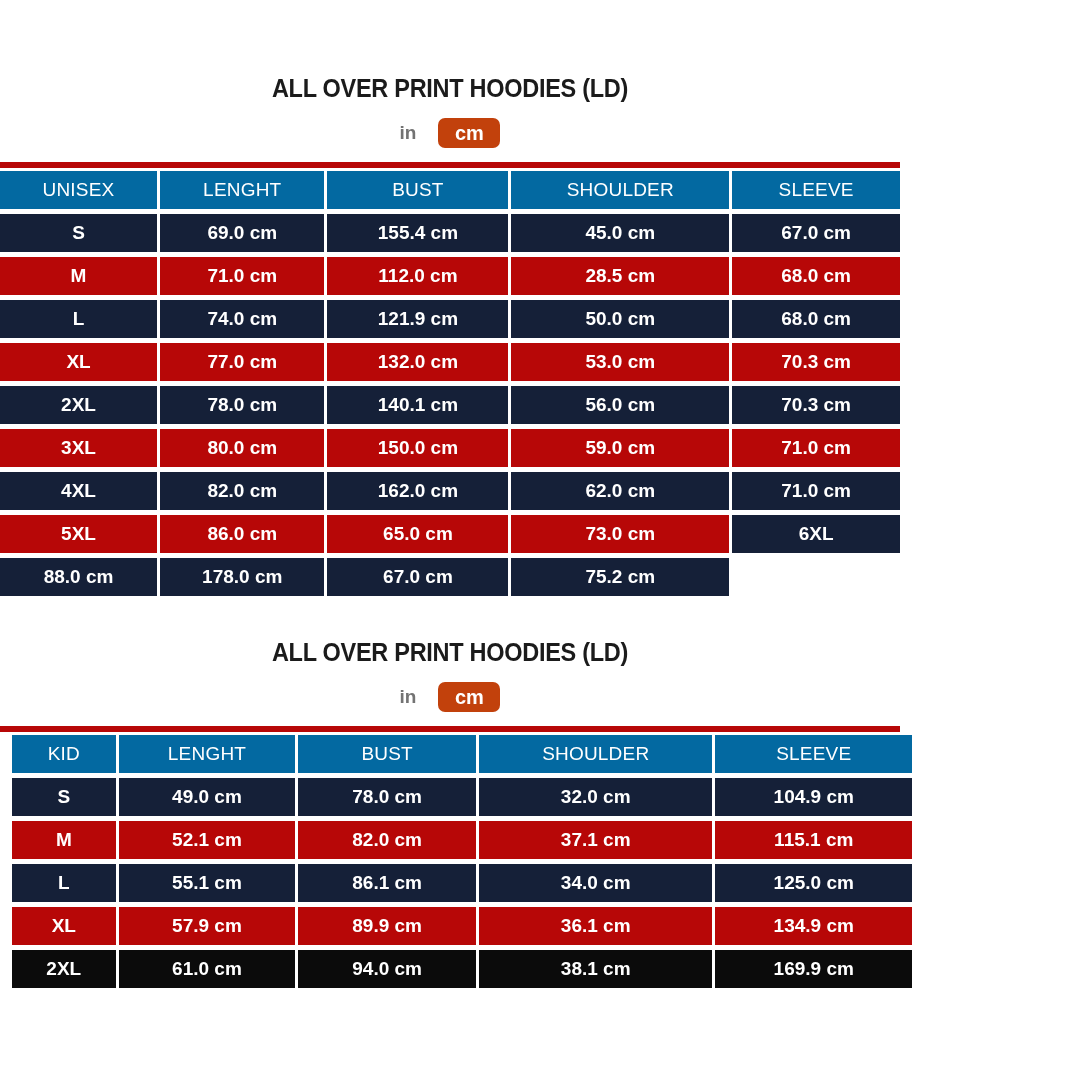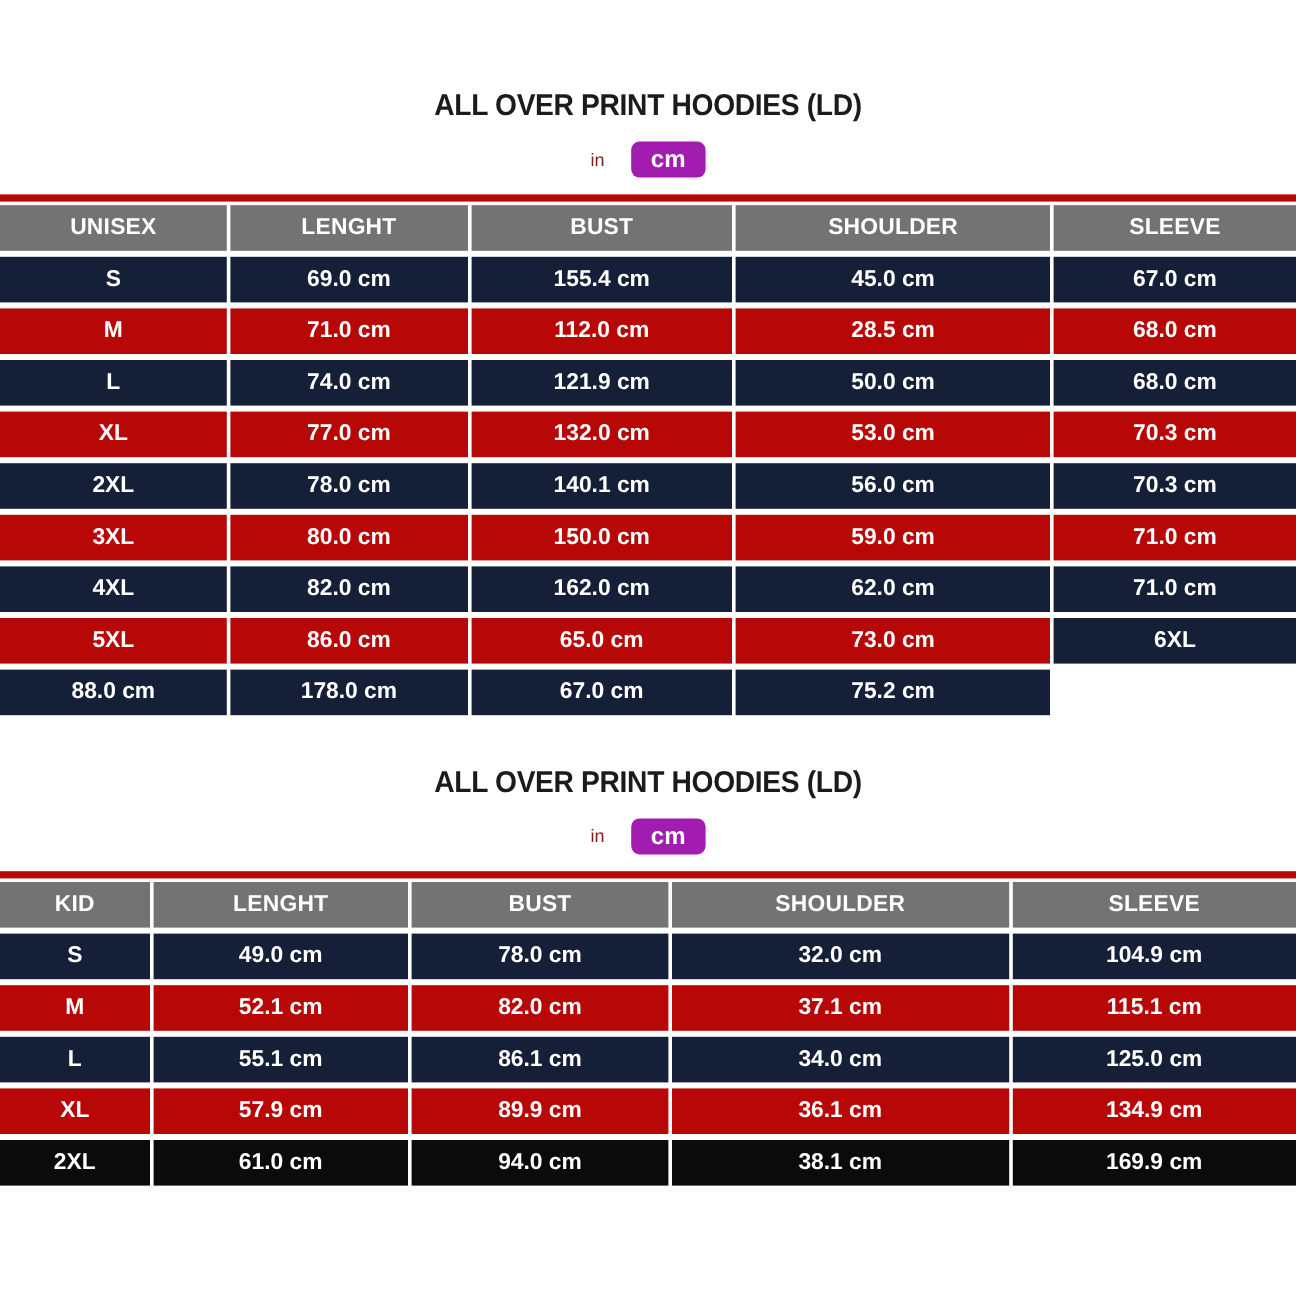--- a/index.html
+++ b/index.html
@@ -8,21 +8,21 @@
     background: #ffffff;
     font-family: "Liberation Sans", sans-serif;
   }
   #root {
     width: 1080px;
     height: 1080px;
     margin: 0 auto;
     background: #ffffff;
     overflow: hidden;
   }
-  .chart-section { width: 1080px; }
+  .chart-section { width: 900px; }
   .chart-section.s0 { padding-top: 74px; }
   .chart-section.s1 { padding-top: 42px; }
 
   .title {
     margin: 0;
     text-align: center;
     font-size: 25px;
     font-weight: 800;
     letter-spacing: -0.3px;
     color: #1b1b1b;
@@ -31,33 +31,33 @@
 
   .unit-toggle {
     margin-top: 15px;
     height: 30px;
     display: flex;
     align-items: center;
     justify-content: center;
     gap: 22px;
   }
   .unit-in {
-    font-size: 15px;
-    font-weight: 400;
-    color: #7f1d1d;
+    font-size: 19px;
+    font-weight: 700;
+    color: #737373;
     cursor: pointer;
   }
   .unit-cm {
     display: inline-flex;
     align-items: center;
     justify-content: center;
     width: 62px;
     height: 30px;
     border-radius: 7px;
-    background: #a21caf;
+    background: #c2410c;
     color: #ffffff;
     font-size: 20px;
     font-weight: 700;
     cursor: pointer;
   }
 
   .table-wrap { margin-top: 14px; }
   .top-accent {
     height: 6px;
     background: #b70707;
@@ -65,35 +65,35 @@
     width: 100%;
   }
   .grid {
     display: grid;
     column-gap: 3px;
     row-gap: 5px;
     width: 100%;
     background: #ffffff;
   }
   .grid.t0 { grid-template-columns: 191fr 200fr 220fr 265fr 204fr; }
-  .grid.t1 { grid-template-columns: 126fr 215fr 216fr 284fr 239fr; }
+  .grid.t1 { grid-template-columns: 126fr 215fr 216fr 284fr 239fr; padding-left: 12px; }
 
   .cell {
     height: 38px;
     display: flex;
     align-items: center;
     justify-content: center;
     color: #ffffff;
     font-size: 19px;
     font-weight: 700;
     white-space: nowrap;
   }
   .cell.head {
-    background: #737373;
-    font-weight: 700;
+    background: #0369a1;
+    font-weight: 400;
     letter-spacing: 0.2px;
   }
   .cell.red   { background: #b70707; }
   .cell.navy  { background: #152038; }
   .cell.black { background: #0b0b0b; }
   .cell.label { font-weight: 800; }
 </style>
 </head>
 <body>
 

